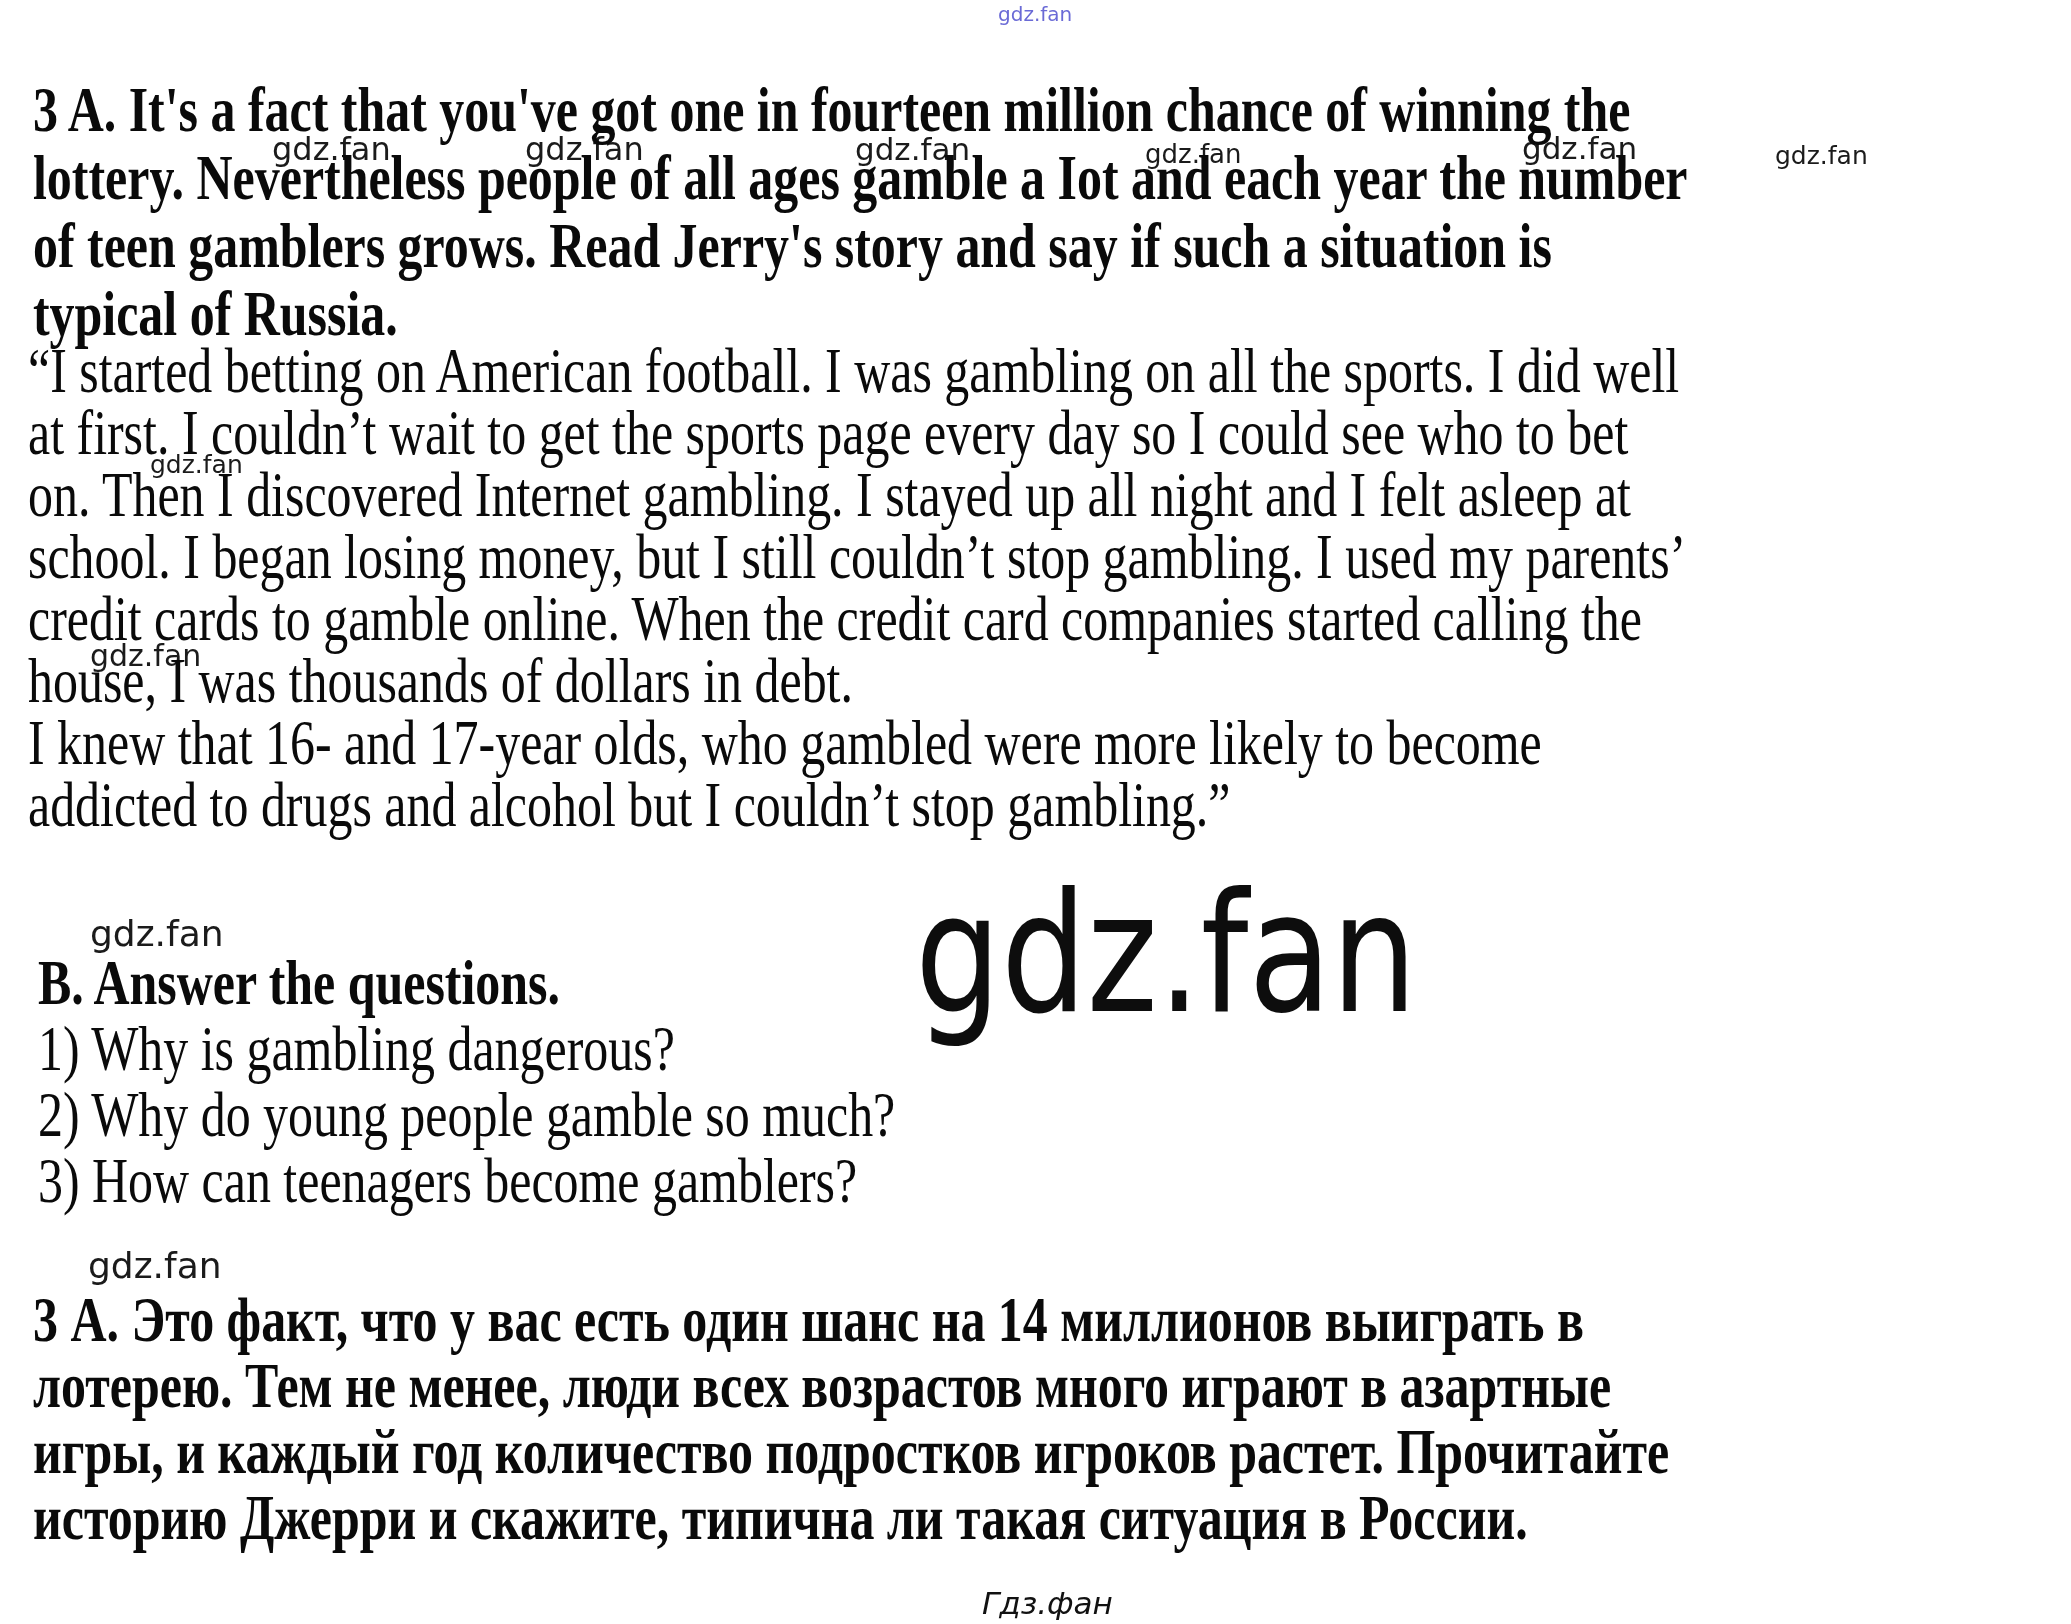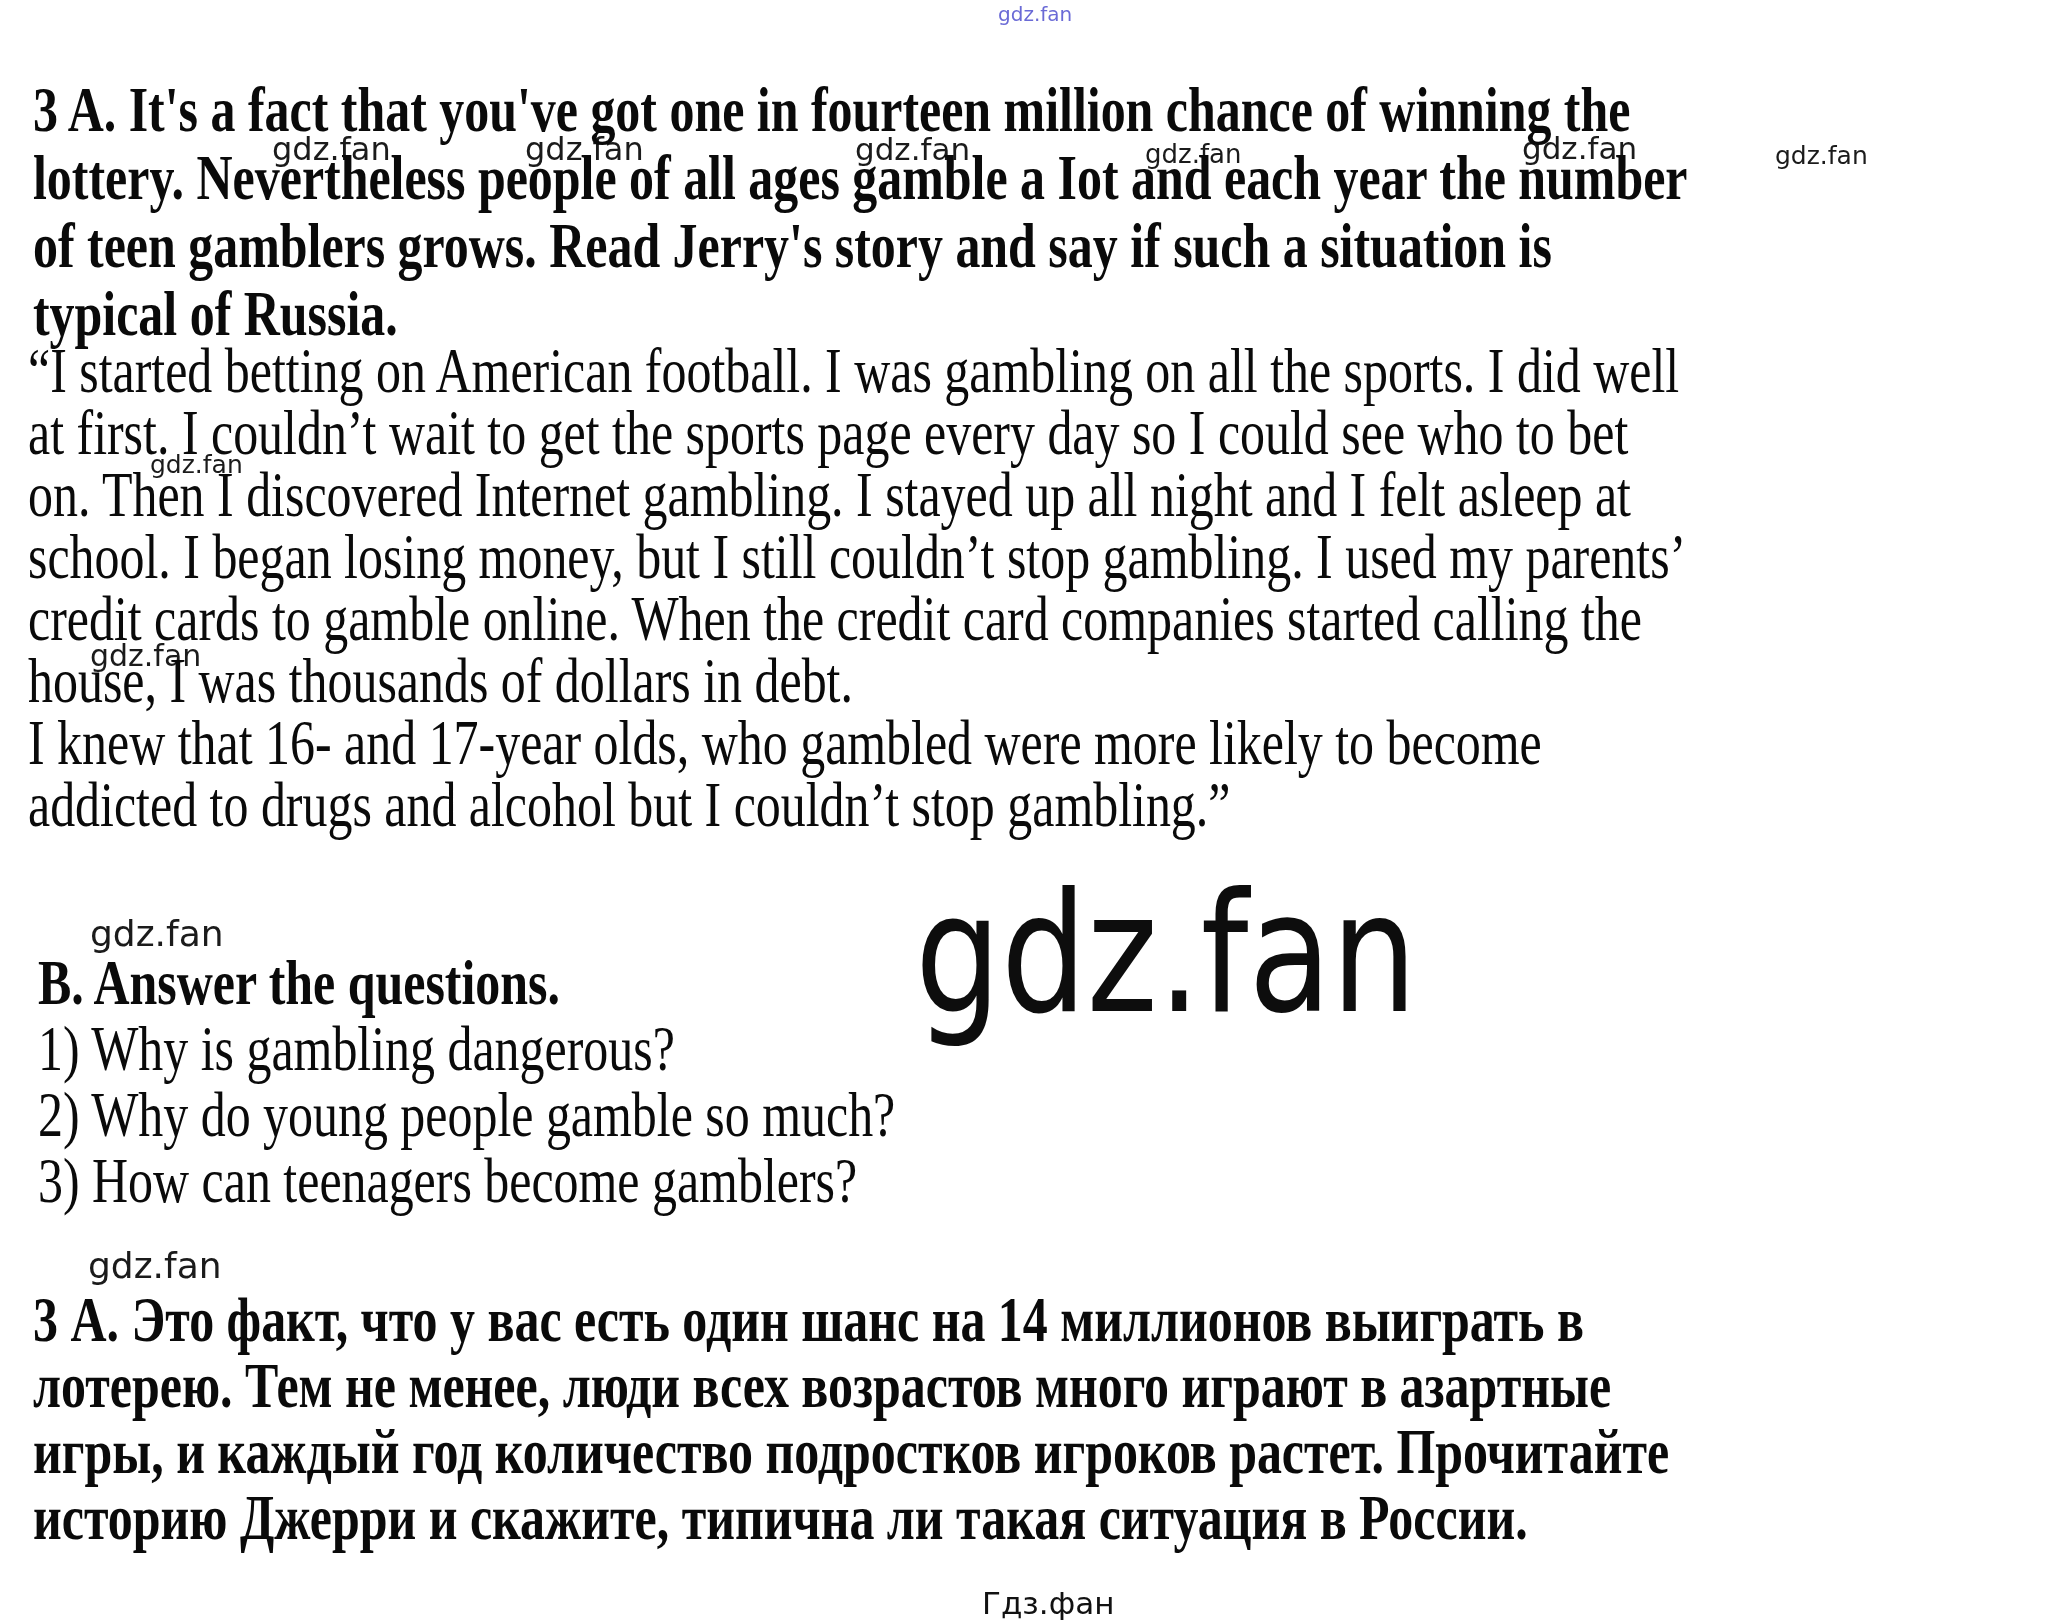--- a/index.html
+++ b/index.html
@@ -21,21 +21,21 @@
   .translation { left:33px; top:1287px; font-size:64px; font-weight:bold; line-height:66px; }
   .wm {
     position:absolute; font-family:"DejaVu Sans", sans-serif;
     color:#1b1b1b; white-space:nowrap; line-height:1;
   }
   .wm-top { left:998px; top:4px; font-size:20px; color:#6a6ad6; }
   .wm-big {
     left:915px; top:872px; font-size:165px; color:#0d0d0d;
     transform:scaleX(0.82); transform-origin:0 0; font-weight:400;
   }
-  .wm-bottom { left:982px; top:1588px; font-size:31px; color:#111111; }
+  .wm-bottom { left:982px; top:1588px; font-size:31px; color:#111111;font-style:italic; }
   
   .wm-r1 { left:272px;  top:133px;  font-size:32px; }
   .wm-r2 { left:525px;  top:133px;  font-size:32px; }
   .wm-r3 { left:855px;  top:134px;  font-size:31px; }
   .wm-r4 { left:1145px; top:141px;  font-size:26px; }
   .wm-r5 { left:1522px; top:133px;  font-size:31px; }
   .wm-r6 { left:1775px; top:143px;  font-size:25px; }
   .wm-a  { left:150px;  top:452px;  font-size:25px; }
   .wm-b  { left:90px;   top:641px;  font-size:30px; }
   .wm-c  { left:90px;   top:916px;  font-size:36px; }

